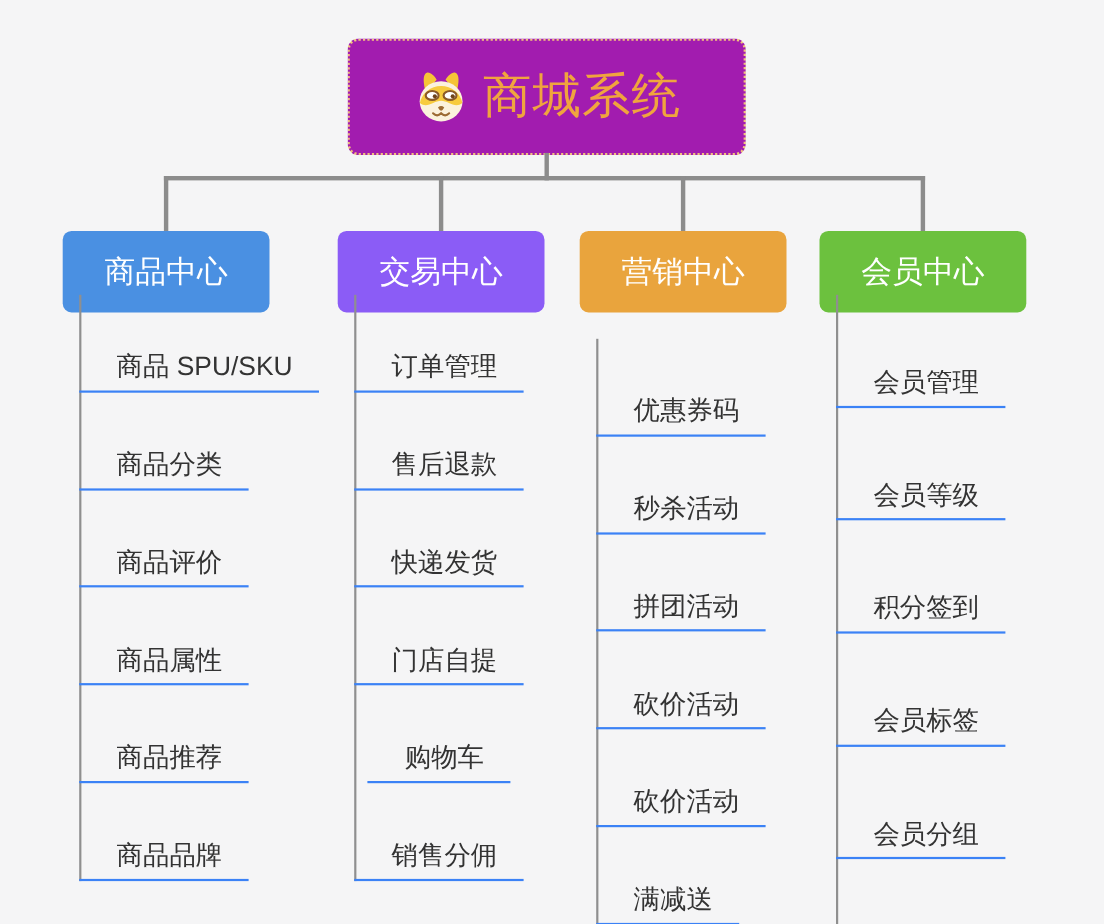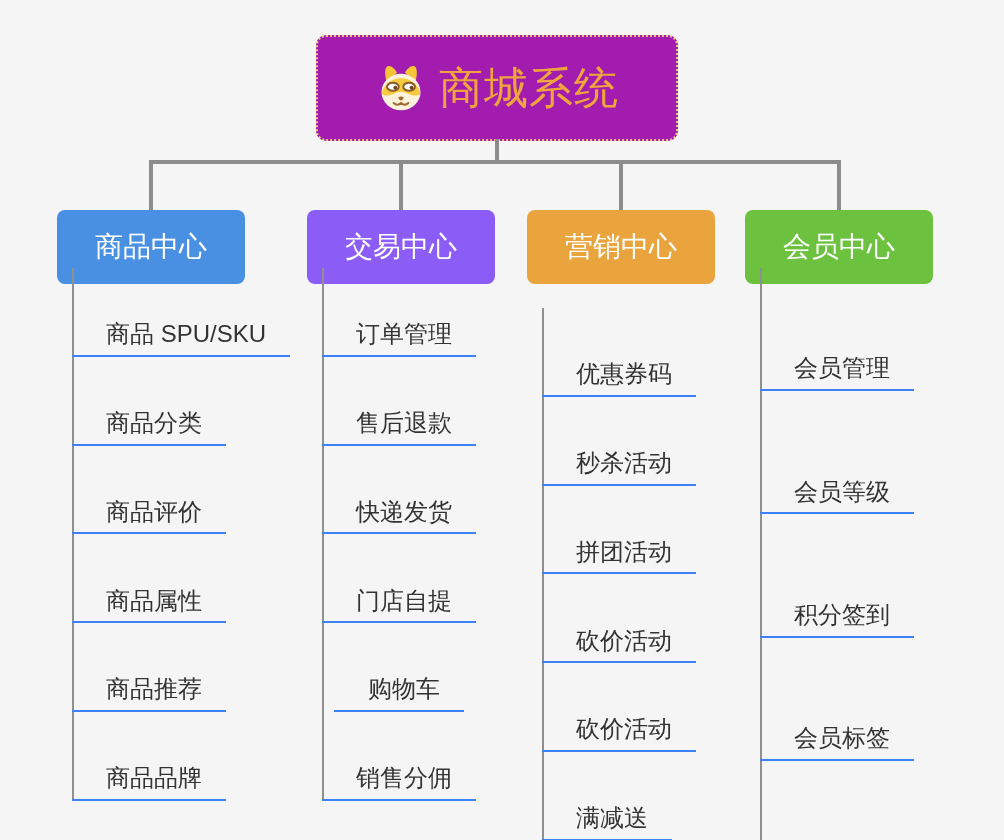--- a/index.html
+++ b/index.html
@@ -200,18 +200,21 @@
         <div class="child-row">
           <span class="leaf-item">会员等级</span>
         </div>
         <div class="child-row">
           <span class="leaf-item">积分签到</span>
         </div>
         <div class="child-row">
           <span class="leaf-item">会员标签</span>
         </div>
         <div class="child-row">
+          <span class="leaf-item">会员分组</span>
+        </div>
+        <div class="child-row">
           <span class="leaf-item">收货地址</span>
         </div>
       </div>
     </div>
 
 </div>
 
 </body></html>

